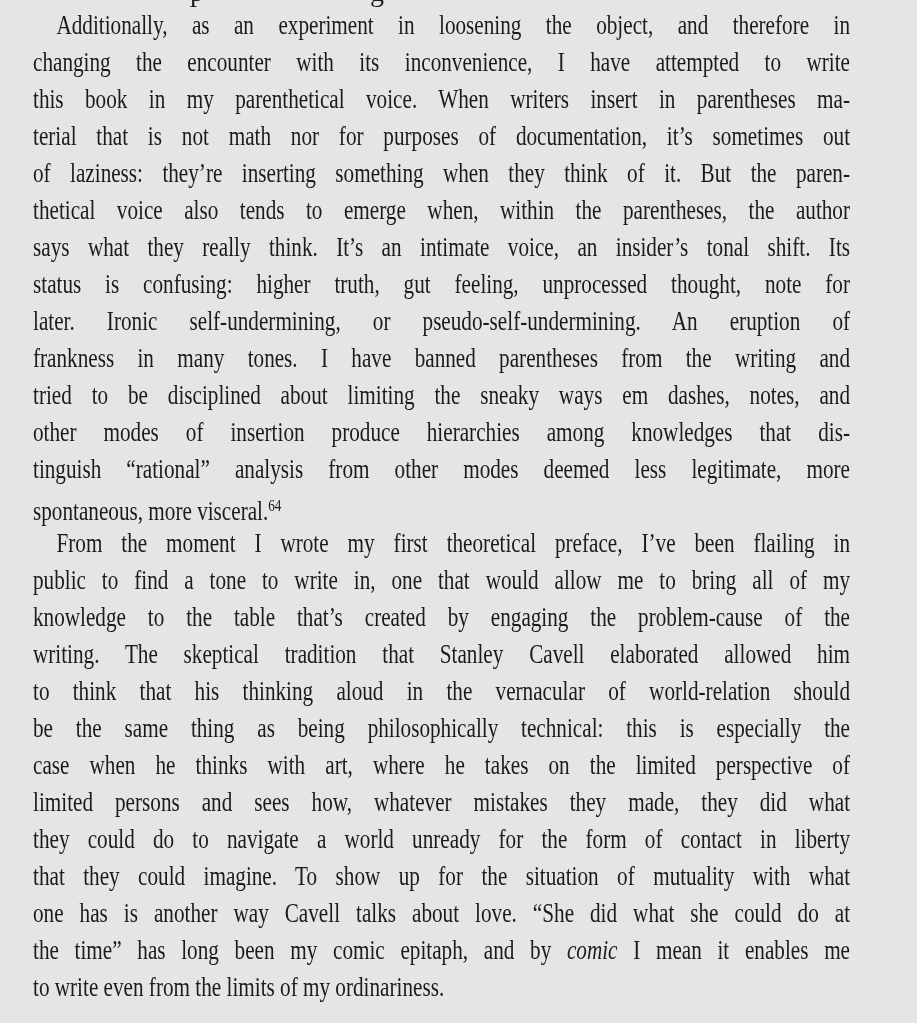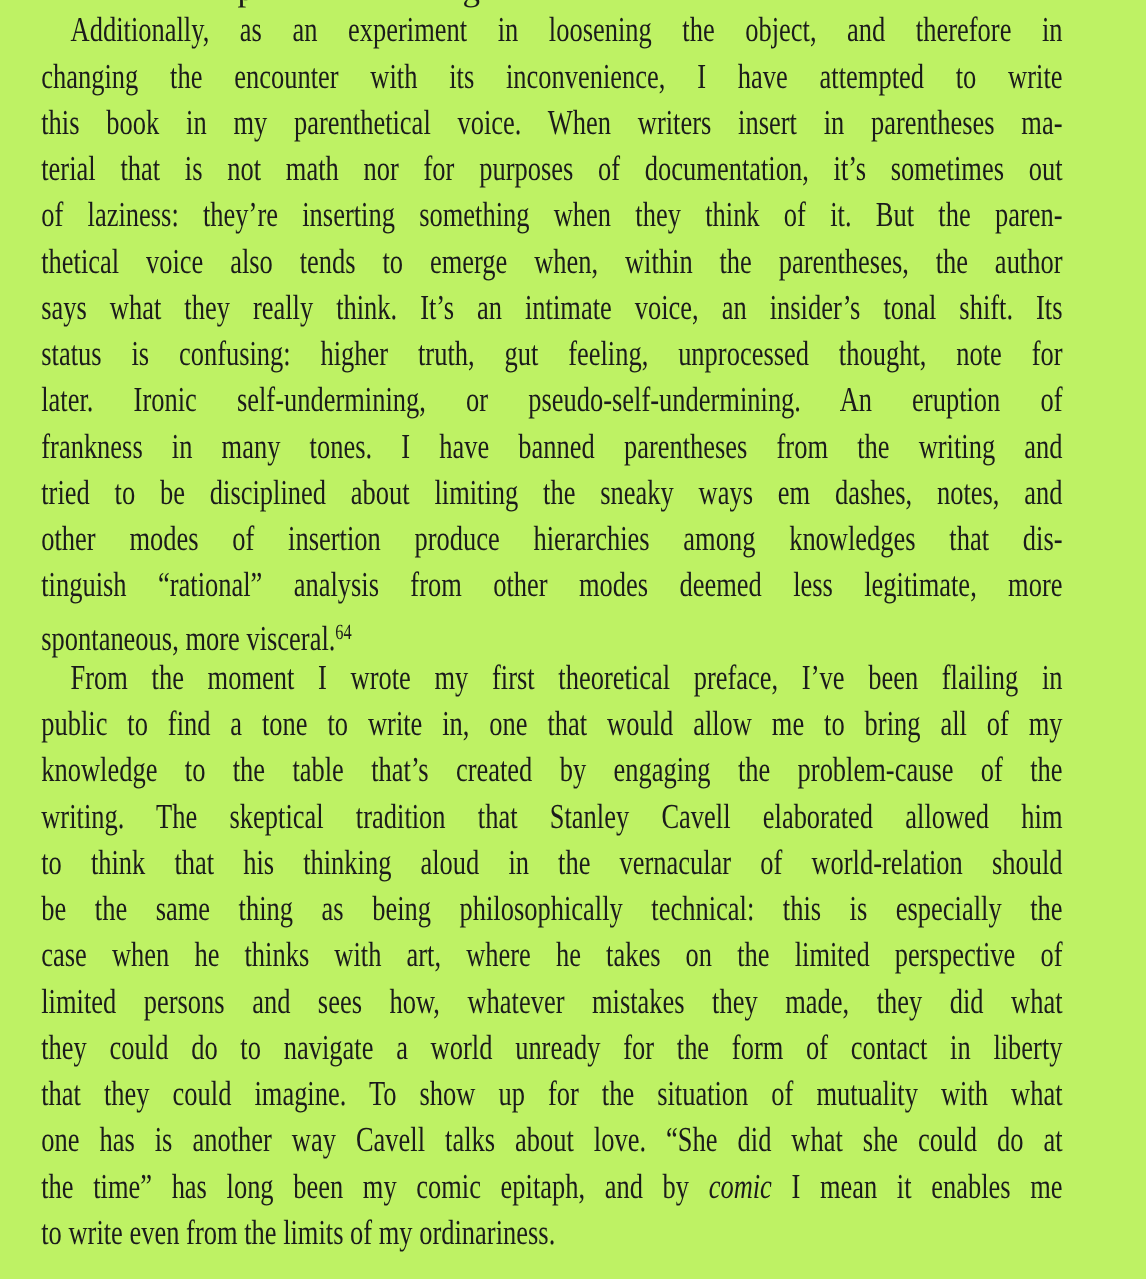--- a/index.html
+++ b/index.html
@@ -9,21 +9,21 @@
   }
   body {
     width: 917px;
     height: 1023px;
     overflow: hidden;
     position: relative;
   }
   .page {
     position: absolute;
     inset: 0;
-    background: #bef264;
+    background: #e5e5e5;
   }
   
   .top-fragment {
     position: absolute;
     left: 0;
     top: 0;
     width: 860px;
     height: 8px;
     overflow: hidden;
   }

